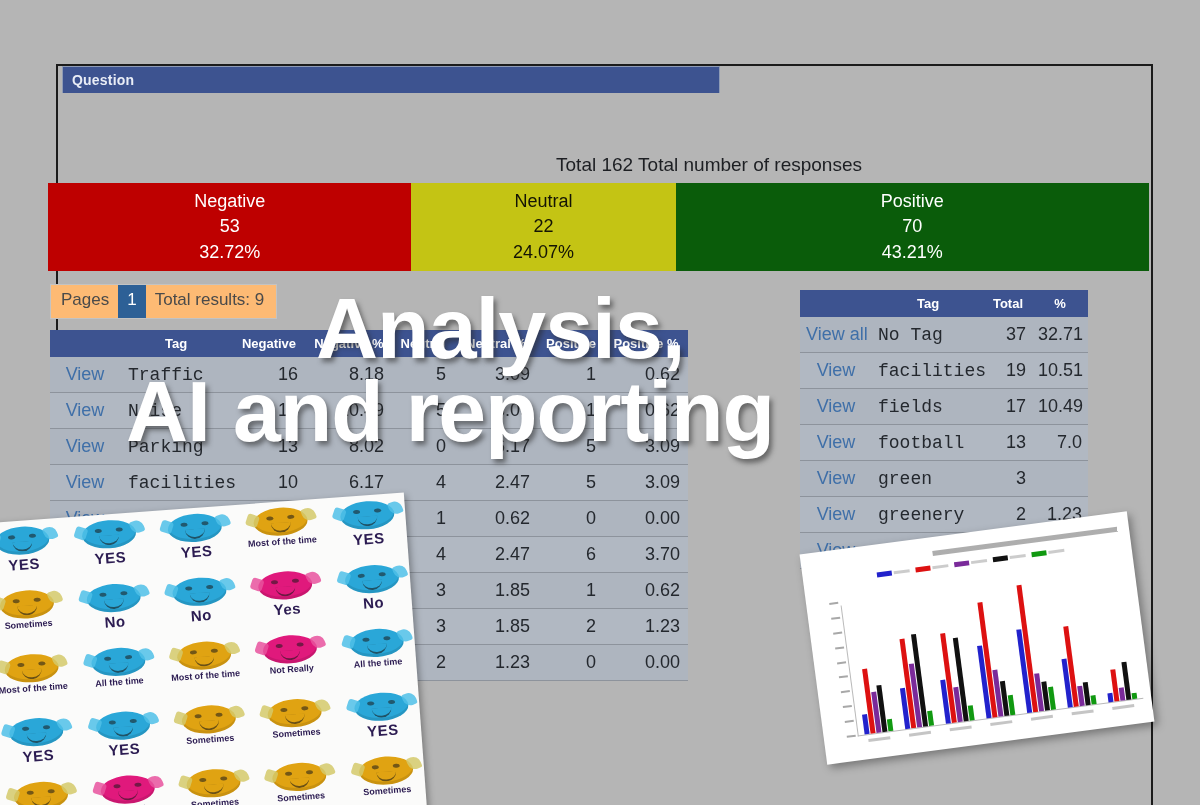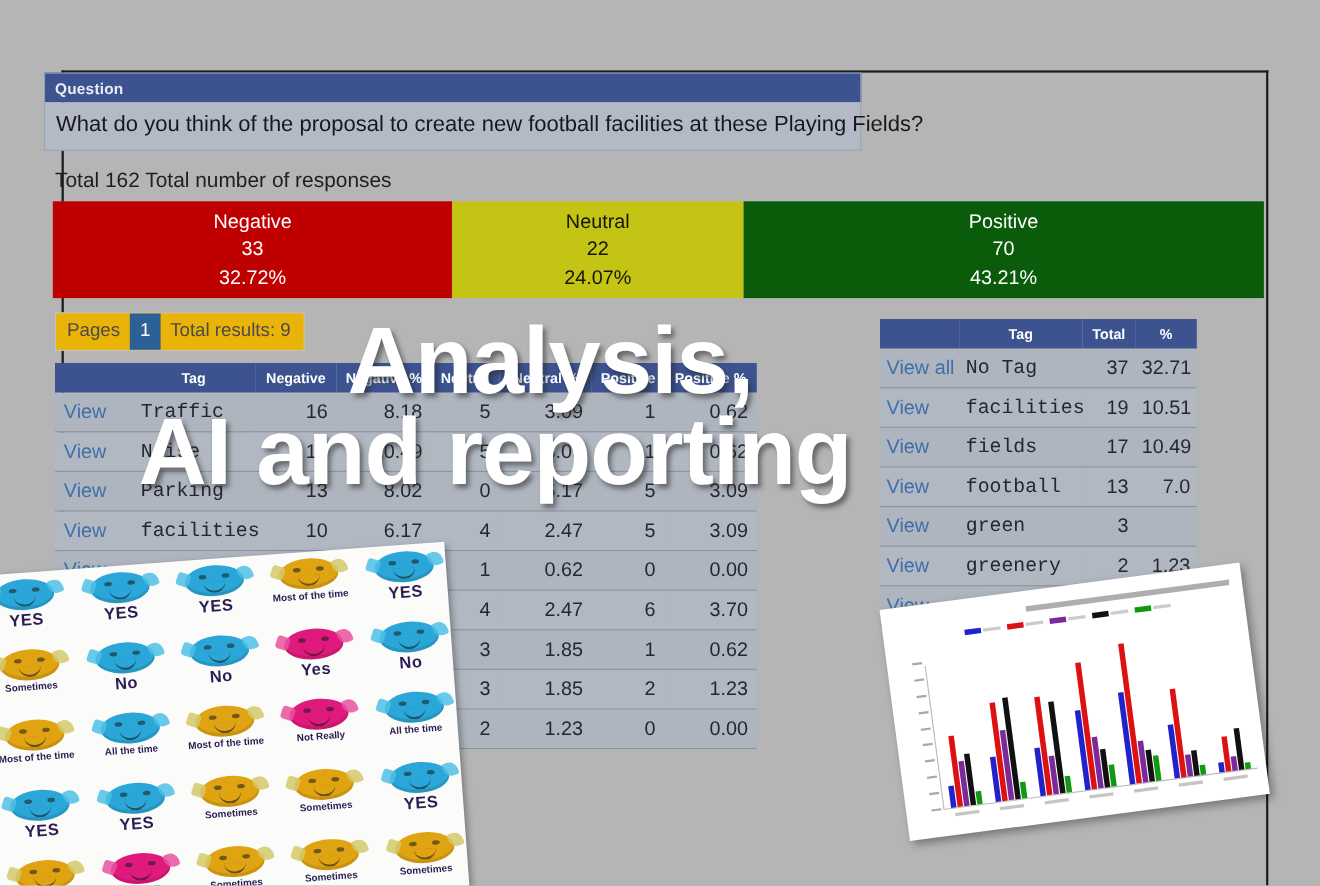--- a/index.html
+++ b/index.html
@@ -11,77 +11,77 @@
   }
 
   
   #page-sheet{
     position:absolute;left:56px;top:64px;width:1097px;height:741px;
     border:2px solid #1b1b1b;border-bottom:none;background:transparent;
     box-sizing:border-box;
   }
 
   
-  #question-block{position:absolute;left:40px;top:66px;width:743px;}
+  #question-block{position:absolute;left:62px;top:66px;width:658px;}
   .q-head{
     background:#3d5390;color:#e9edf6;font-weight:bold;font-size:14px;
     padding:5px 9px;border:1px solid #8e9bb5;border-bottom:none;
     letter-spacing:.2px;
   }
   .q-body{
     background:#b3bac6;color:#16181c;font-size:20px;
     padding:9px 10px 11px 10px;border:1px solid #9aa4b6;border-top:none;
     white-space:nowrap;
   }
 
   
   #totals-line{
-    position:absolute;left:50px;top:154px;width:812px;text-align:left;
+    position:absolute;left:50px;top:154px;width:812px;text-align:right;
     font-size:19px;color:#1d1f23;
   }
 
   
   #sentiment-bars{
     position:absolute;left:48px;top:183px;width:1101px;height:88px;display:flex;
   }
   .sent-cell{
     display:flex;flex-direction:column;align-items:center;justify-content:center;
     color:#ffffff;font-size:18px;line-height:1.42;
   }
   .sent-cell span{display:block;}
   .sent-neg{background:#be0000;width:33%;}
   .sent-neu{background:#c4c414;width:24%;color:#1c1c08;}
   .sent-pos{background:#0a5c0a;width:43%;}
   .sent-neu span{color:#141405;}
 
   
   #pagination{
     position:absolute;left:50px;top:284px;height:33px;
-    background:#eab308;border:1px solid #c3c3c3;display:flex;align-items:stretch;
+    background:#fdba74;border:1px solid #c3c3c3;display:flex;align-items:stretch;
     font-size:17px;color:#4a4a4a;
   }
   #pagination .pg-label{padding:5px 9px 5px 10px;}
   #pagination .pg-num{
     background:#2d6096;color:#ffffff;padding:5px 9px;font-weight:normal;
   }
   #pagination .pg-total{padding:5px 12px 5px 9px;}
 
   
   table{border-collapse:collapse;}
   .dtable{font-size:17px;color:#1f2328;}
   .dtable thead th{
     background:#3d5390;color:#ffffff;font-size:13px;font-weight:bold;
     padding:6px 8px;text-align:center;white-space:nowrap;
   }
   .dtable tbody td{
     background:#aeb5bf;padding:6px 8px;border-bottom:1px solid #8d939c;
     white-space:nowrap;color:#24282e;
   }
   .dtable tbody tr:nth-child(even) td{background:#b1b8c2;}
-  .dtable .view-link{color:#3f6fa8;text-align:left;padding-left:6px;}
+  .dtable .view-link{color:#3f6fa8;text-align:center;padding-left:6px;}
   .dtable .c-tag{text-align:left;font-family:Liberation Mono, monospace;}
   .dtable .c-num{text-align:right;}
 
   
   #left-table-wrap{position:absolute;left:50px;top:330px;width:638px;}
   #left-table{width:638px;table-layout:fixed;}
   #left-table col.c0{width:70px;}
   #left-table col.c1{width:112px;}
   #left-table col.c2{width:74px;}
   #left-table col.c3{width:86px;}
@@ -201,29 +201,28 @@
   #photo-chart .xax s{display:block;width:22px;height:3px;background:#9e9e9e;
     opacity:.6;text-decoration:none;}
 </style>
 </head>
 <body>
 
 <div id="page-sheet"></div>
 
 <div id="question-block">
   <div class="q-head">Question</div>
-  <div class="q-body">What do you think of the proposal to create new football facilities at these Playing Fields?</div>
 </div>
 
 <div id="totals-line">Total 162 Total number of responses</div>
 
 <div id="sentiment-bars">
   <div class="sent-cell sent-neg">
     <span>Negative</span>
-    <span>33</span>
+    <span>53</span>
     <span>32.72%</span>
   </div>
   <div class="sent-cell sent-neu">
     <span>Neutral</span>
     <span>22</span>
     <span>24.07%</span>
   </div>
   <div class="sent-cell sent-pos">
     <span>Positive</span>
     <span>70</span>

